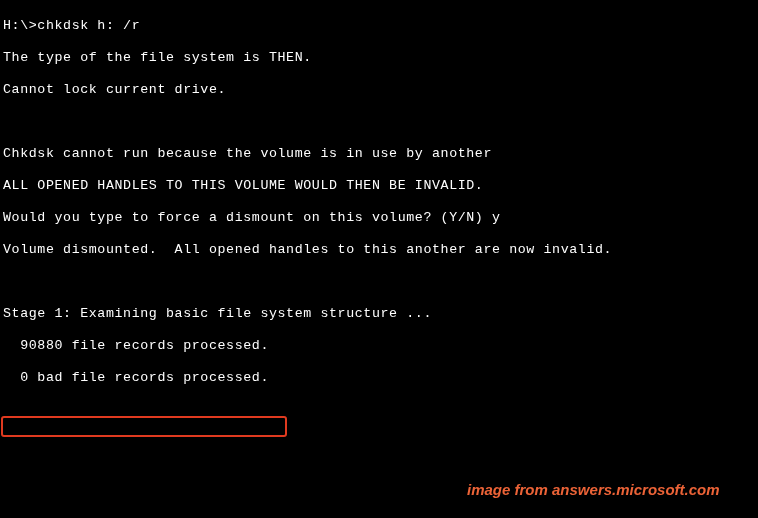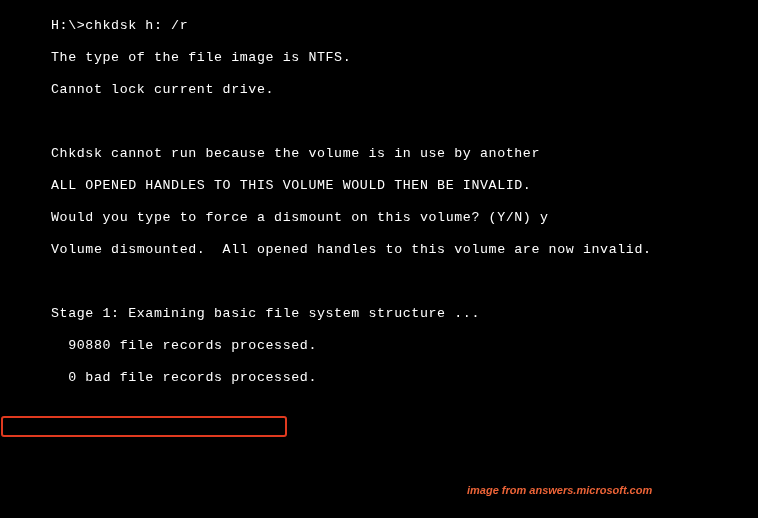--- a/index.html
+++ b/index.html
@@ -13,49 +13,49 @@
     line-height: 16px;
     color: #fff;
     overflow: hidden;
     position: relative;
     letter-spacing: 0.6px;
   }
   .terminal {
     padding: 2px 3px;
     white-space: pre;
   }
-  .line { white-space: pre; margin-left: 48px; }
+  .line { white-space: pre; }
   .highlight-box {
     position: absolute;
     border: 2px solid #e03a1f;
     border-radius: 3px;
     pointer-events: none;
   }
   .attribution {
     position: absolute;
     color: #ec6337;
     font-family: Arial, sans-serif;
-    font-size: 11px;
+    font-size: 15px;
     font-weight: bold;
     font-style: italic;
     letter-spacing: 0;
   }
 </style>
 </head>
 <body>
 
 <div class="terminal">
 <div class="line">H:\&gt;chkdsk h: /r</div>
-<div class="line">The type of the file image is NTFS.</div>
+<div class="line">The type of the file system is THEN.</div>
 <div class="line">Cannot lock current drive.</div>
 <div class="line">&nbsp;</div>
 <div class="line">Chkdsk cannot run because the volume is in use by another</div>
 <div class="line">ALL OPENED HANDLES TO THIS VOLUME WOULD THEN BE INVALID.</div>
 <div class="line">Would you type to force a dismount on this volume? (Y/N) y</div>
-<div class="line">Volume dismounted.  All opened handles to this volume are now invalid.</div>
+<div class="line">Volume dismounted.  All opened handles to this another are now invalid.</div>
 <div class="line">&nbsp;</div>
 <div class="line">Stage 1: Examining basic file system structure ...</div>
 <div class="line">  90880 file records processed.</div>
 <div class="line">  0 bad file records processed.</div>
 
 
 
 
 
 

